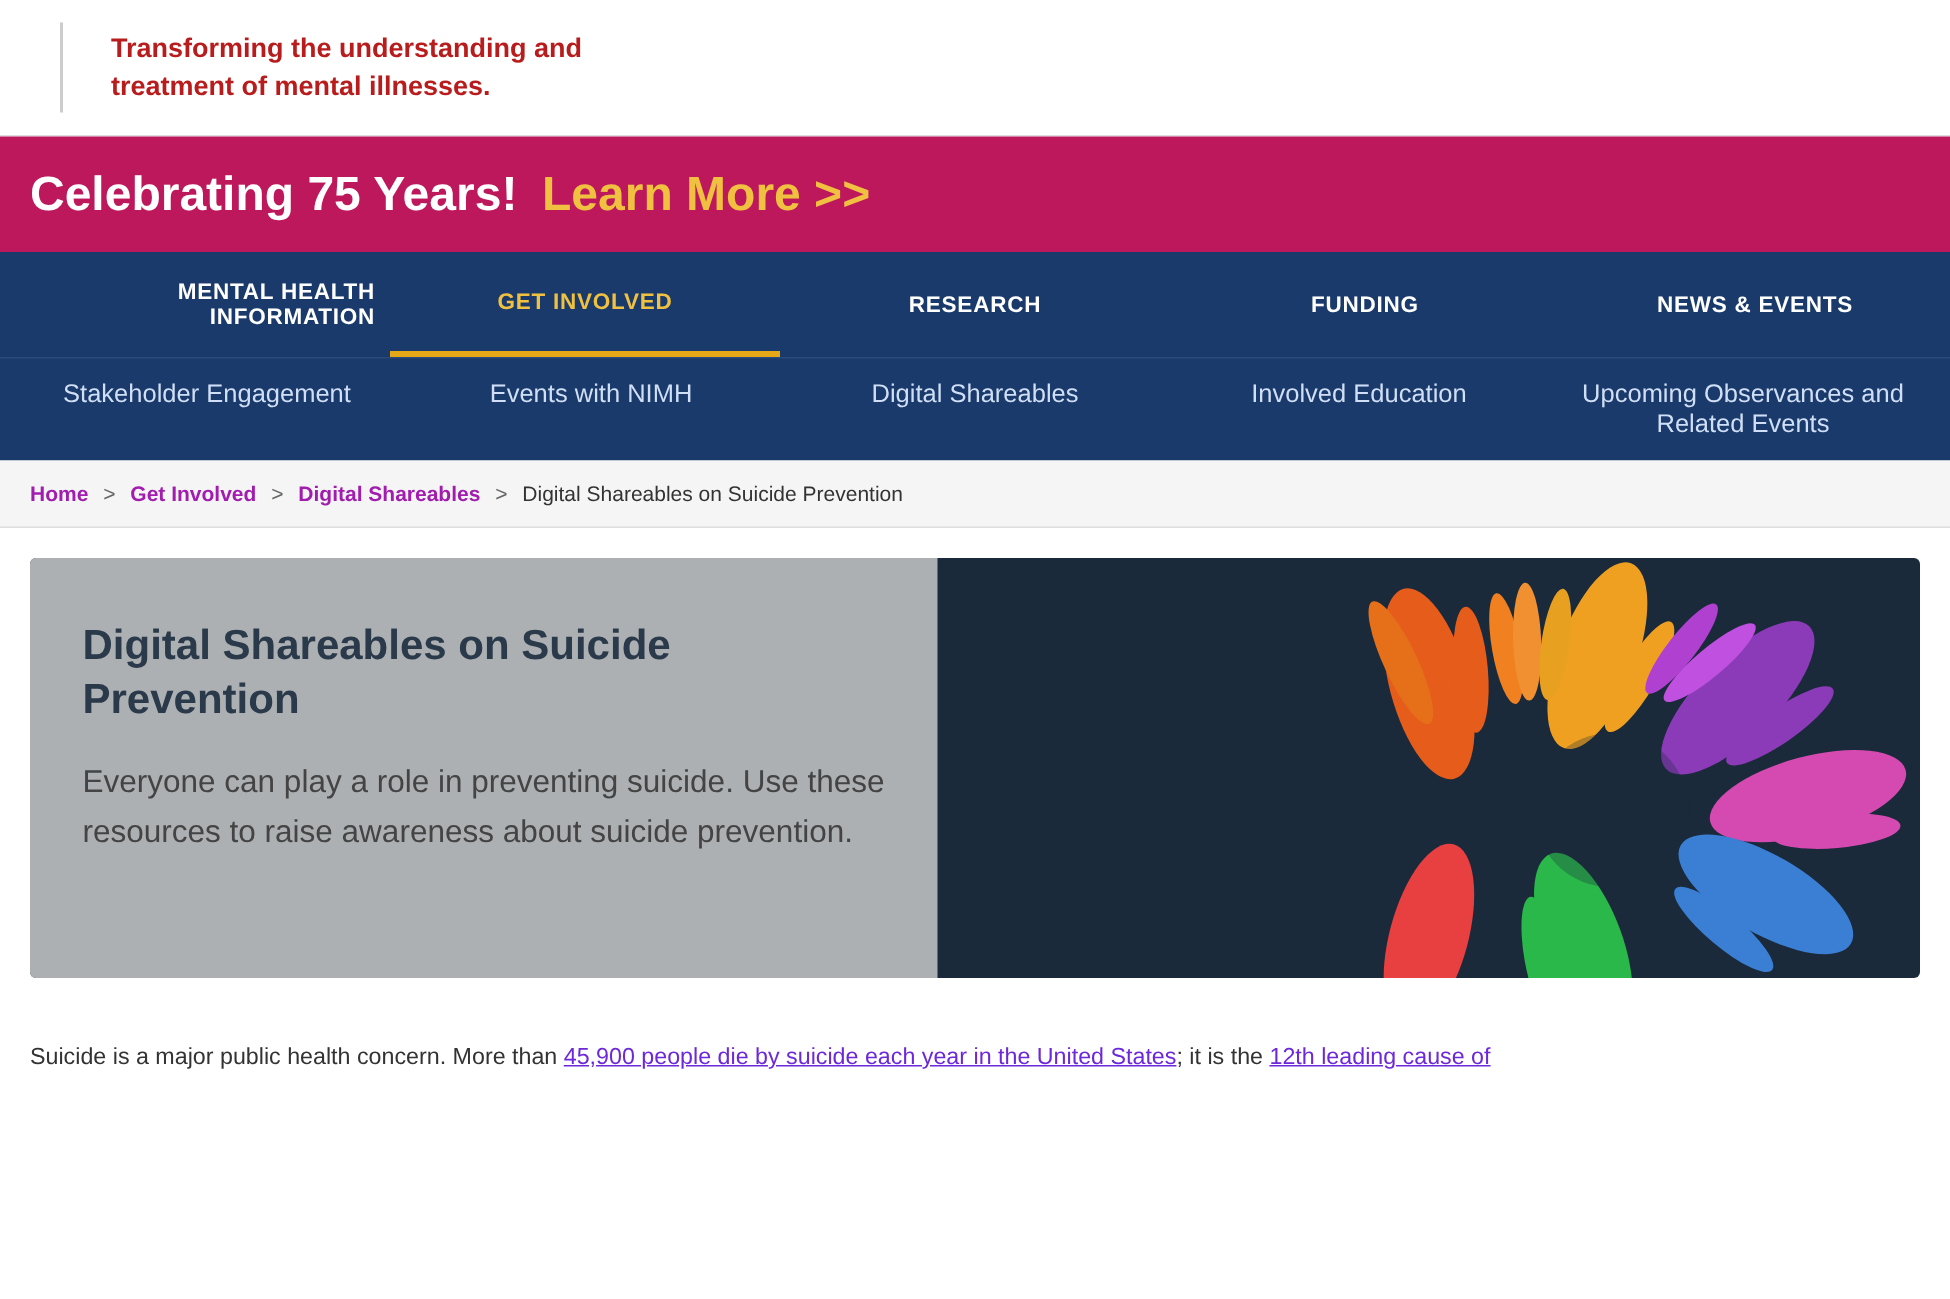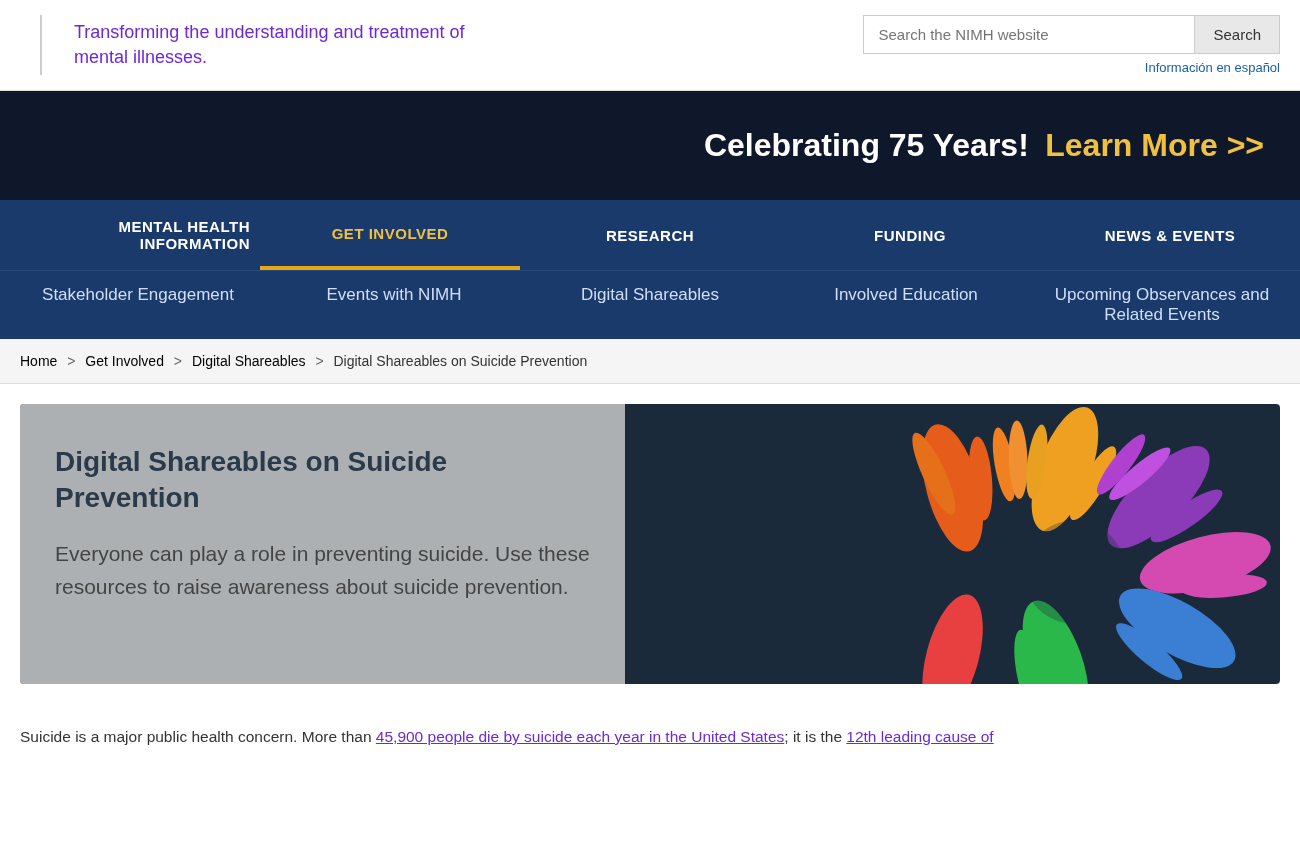--- a/index.html
+++ b/index.html
@@ -43,23 +43,23 @@
       font-weight: bold;
       line-height: 1.4;
     }
     .divider-line {
       width: 2px;
       height: 60px;
       background: #ccc;
       margin: 0 20px;
     }
     .tagline {
-      color: #6d28d9;
+      color: #b91c1c;
       font-size: 18px;
-      font-weight: normal;
+      font-weight: bold;
       line-height: 1.4;
       max-width: 400px;
     }
     .search-area {
       margin-left: auto;
       display: flex;
       flex-direction: column;
       align-items: flex-end;
       gap: 6px;
     }
@@ -86,23 +86,23 @@
       color: #333;
     }
     .espanol-link {
       color: #1a5fa8;
       font-size: 13px;
       text-decoration: none;
     }
 
     
     .celebration-banner {
-      background: #0f172a;
-      text-align: right;
-      padding: 36px;
+      background: #be185d;
+      text-align: left;
+      padding: 20px;
     }
     .celebration-text {
       font-size: 32px;
       font-weight: bold;
       color: #fff;
       display: inline;
     }
     .learn-more-link {
       font-size: 32px;
       font-weight: bold;
@@ -155,22 +155,23 @@
 
     
     .breadcrumb {
       padding: 14px 20px;
       font-size: 14px;
       color: #333;
       background: #f5f5f5;
       border-bottom: 1px solid #ddd;
     }
     .breadcrumb a {
-      color: #000000;
-      text-decoration: none;
+      color: #a21caf;
+      text-decoration: none;
+      font-weight: bold;
     }
     .breadcrumb .separator {
       margin: 0 6px;
       color: #666;
     }
     .breadcrumb .current {
       color: #333;
     }
 
     
@@ -225,27 +226,20 @@
   </style>
 </head>
 <body>
 
 <header class="header">
   <div class="logo-area">
     <div class="divider-line"></div>
     <div class="tagline">Transforming the understanding and treatment of mental illnesses.</div>
   </div>
 
-  <div class="search-area">
-    <div class="search-box">
-      <input class="search-input" type="text" placeholder="Search the NIMH website" style="">
-      <button class="search-button">Search</button>
-    </div>
-    <a class="espanol-link" href="#">Información en español</a>
-  </div>
 </header>
 
 <div class="celebration-banner">
   <span class="celebration-text">Celebrating 75 Years!</span>
   <a class="learn-more-link" href="#">Learn More &gt;&gt;</a>
 </div>
 
 <nav class="main-nav">
   <a class="main-nav-item" href="#">MENTAL HEALTH INFORMATION</a>
   <a class="main-nav-item active" href="#">GET INVOLVED</a>

